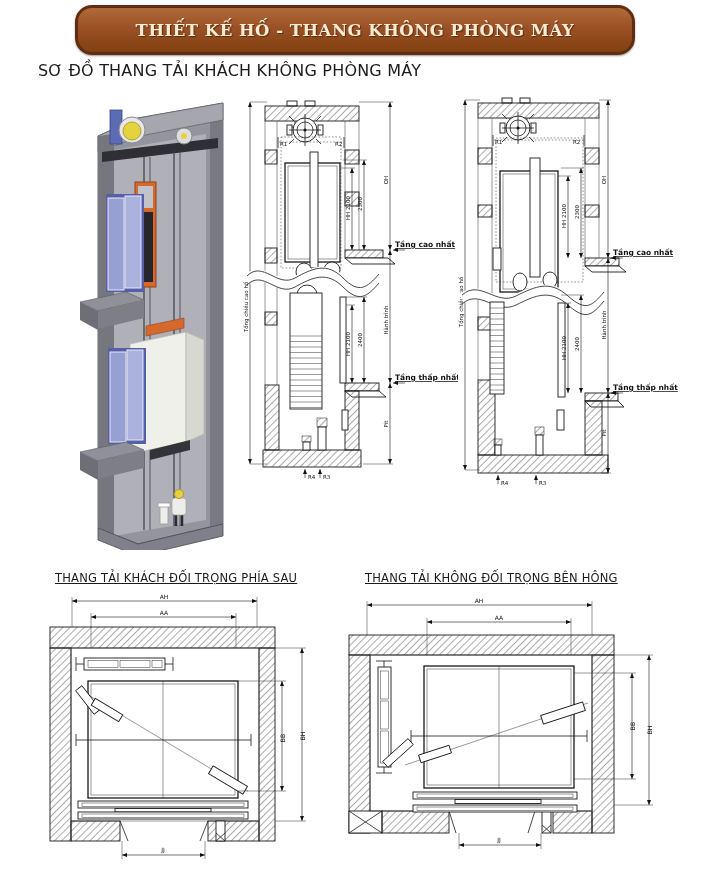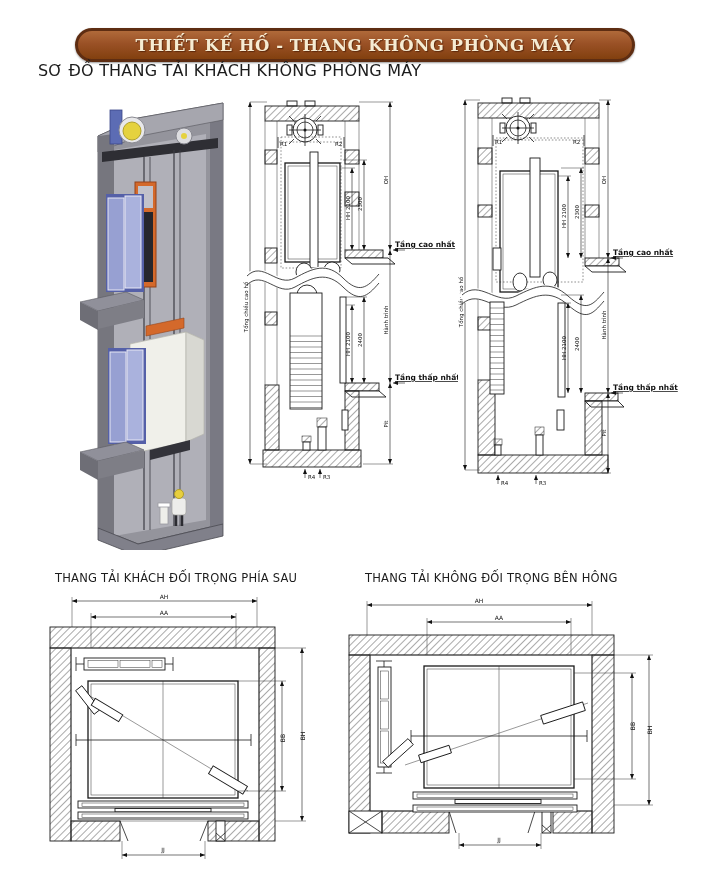--- a/index.html
+++ b/index.html
@@ -1,26 +1,26 @@
 <!DOCTYPE html>
 <html><head>
 <meta charset="utf-8">
 <style>
   html,body{margin:0;padding:0;background:#ffffff;}
   .page{position:relative;width:707px;height:870px;background:#fff;overflow:hidden;
         font-family:"DejaVu Sans",sans-serif;}
-  .banner{position:absolute;left:75px;top:5px;width:560px;height:34px;box-sizing:border-box;
+  .banner{position:absolute;left:75px;top:5px;width:560px;height:50px;box-sizing:border-box;
         border:3px solid #5e2d12;border-radius:17px;
         background:linear-gradient(180deg,#b06a3a 0%,#9a5126 45%,#82400f 100%);
         display:flex;align-items:center;justify-content:center;
-        box-shadow:0 1px 2px rgba(0,0,0,.4);margin-top:23px;}
+        box-shadow:0 1px 2px rgba(0,0,0,.4);}
   .banner span{font-family:"DejaVu Serif",serif;font-weight:bold;font-size:16.5px;
         color:#f6ecd3;letter-spacing:.5px;text-shadow:1px 1px 1px rgba(60,20,0,.6);white-space:nowrap;}
   .subtitle{position:absolute;left:38px;top:61px;font-size:16px;color:#1c1c1c;letter-spacing:.2px;}
-  .plan-title{position:absolute;font-size:11.5px;color:#1c1c1c;letter-spacing:.2px;}
+  .plan-title{position:absolute;font-size:11.5px;color:#1c1c1c;letter-spacing:.2px;text-decoration:underline;}
   svg.fig{position:absolute;}
   
   .ln{stroke:#1a1a1a;stroke-width:.8;fill:none}
   .ln2{stroke:#1a1a1a;stroke-width:1.3;fill:none}
   .thin{stroke:#333;stroke-width:.5;fill:none}
   .dim{stroke:#1a1a1a;stroke-width:.6;fill:none}
   .dot{stroke:#444;stroke-width:.6;fill:none;stroke-dasharray:1.6 1.8}
   .wall{fill:url(#hz);stroke:#1a1a1a;stroke-width:.9}
   .wallNS{fill:url(#hz);stroke:#1a1a1a;stroke-width:.5}
   .white{fill:#fff;stroke:#1a1a1a;stroke-width:.9}

